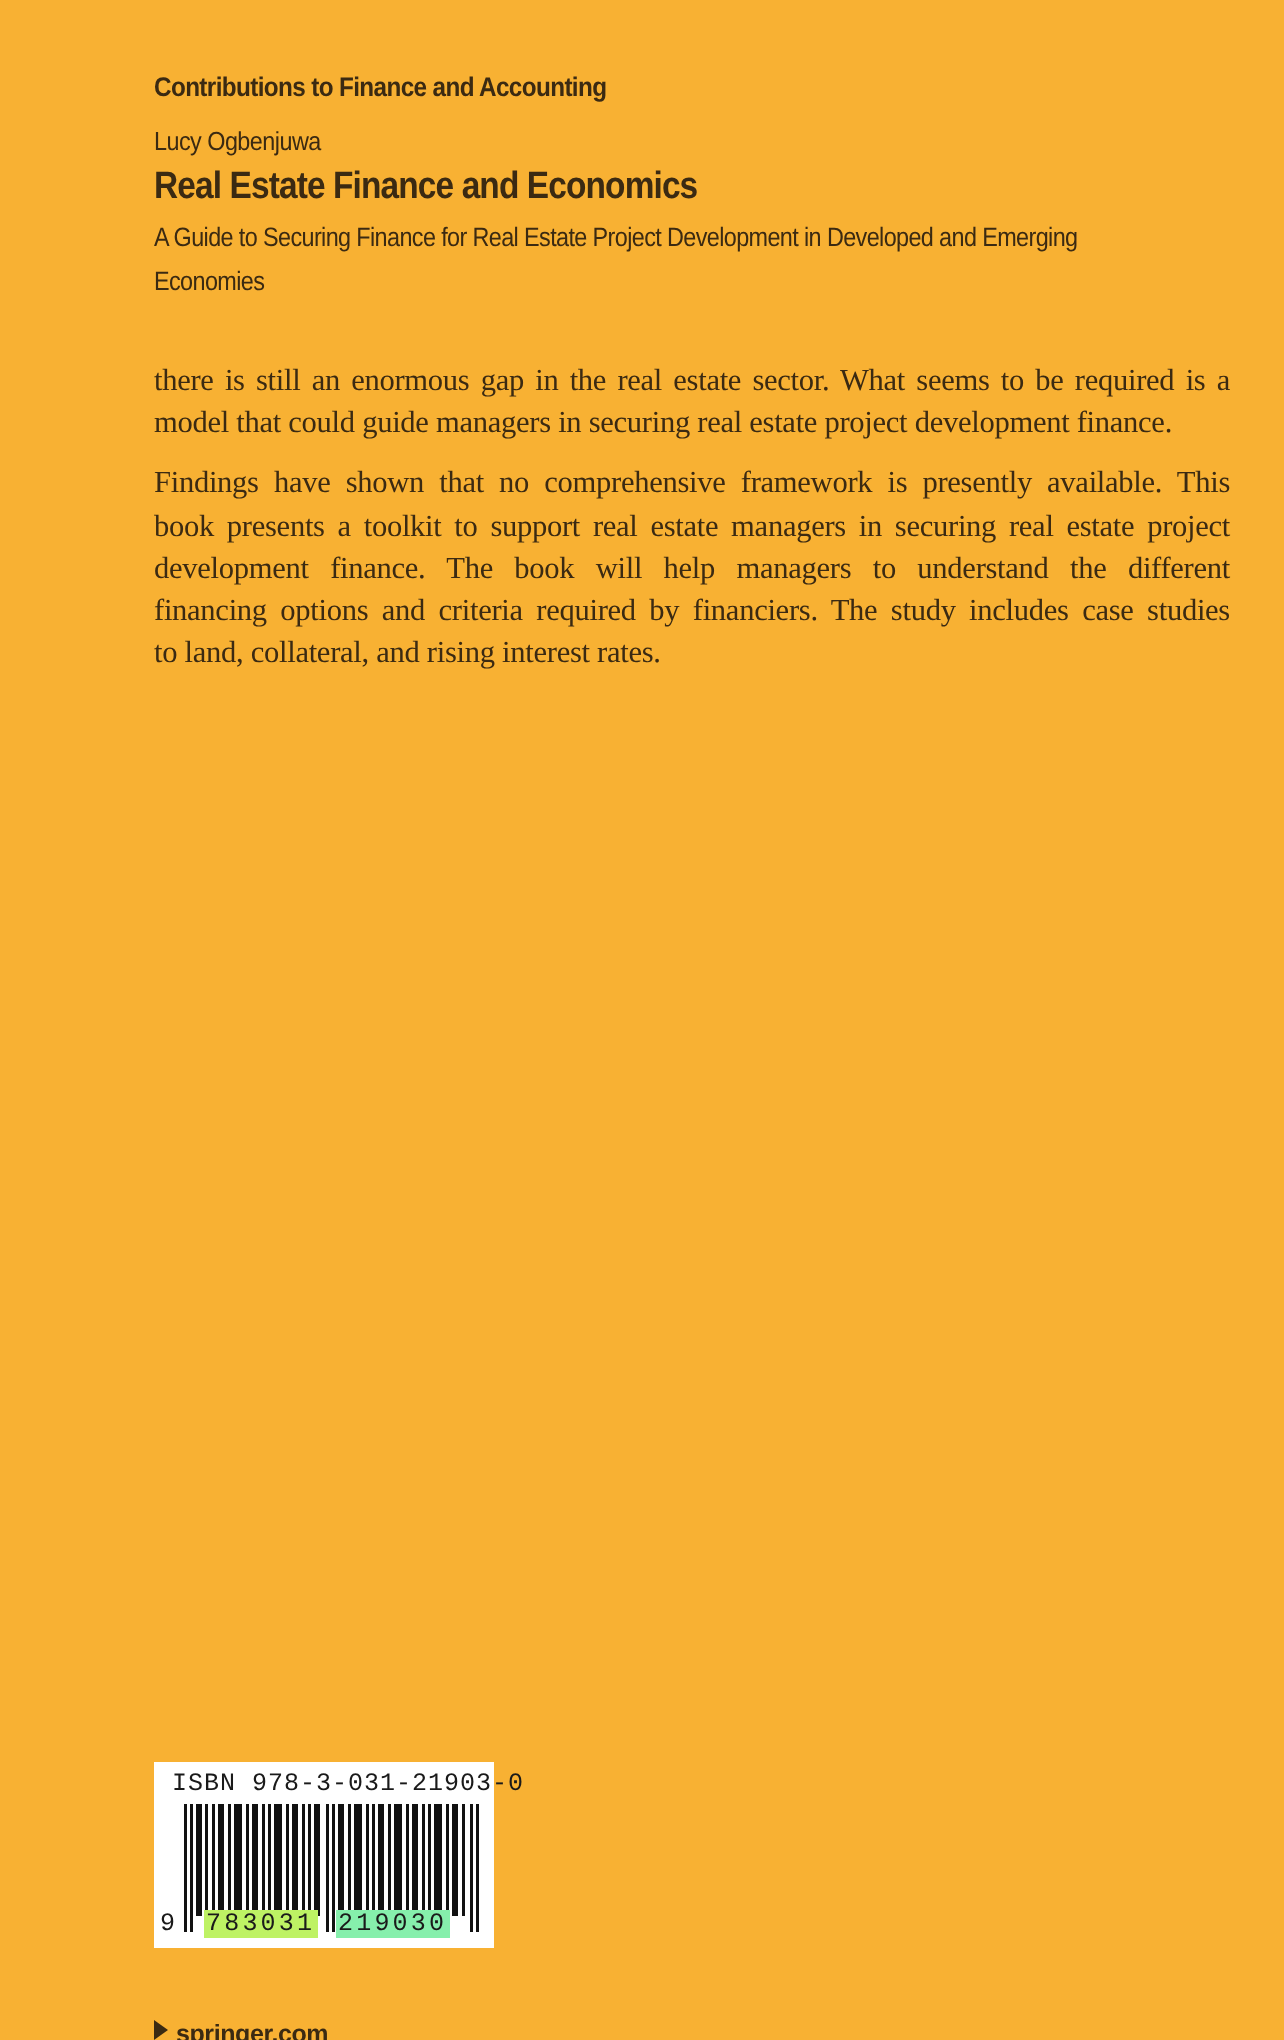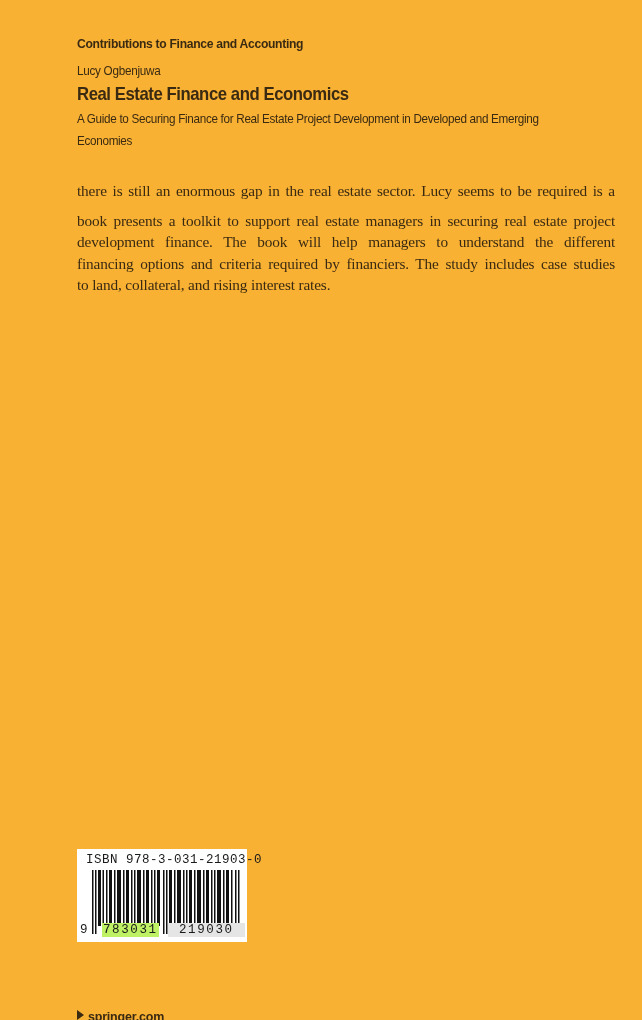--- a/index.html
+++ b/index.html
@@ -44,40 +44,40 @@
   .para { margin: 0 0 9px 0; }
   .para .line {
     display: block; white-space: nowrap;
     font-size: 15.3px; line-height: 21.2px;
     text-align: justify; text-align-last: justify;
     width: 538px; letter-spacing: -0.15px;
   }
   .para .line.last { text-align-last: left; }
 
   #barcode-box {
-    position: absolute; left: 77px; top: 849px;
+    position: absolute; left: 77px; top: 881px;
     width: 170px; height: 93px;
     background: #ffffff;
   }
   #isbn-label {
     position: absolute; left: 9px; top: 4px;
     font-size: 12.5px; letter-spacing: 0.5px; color: #1a1a1a; white-space: nowrap;
   }
   #bars {
     position: absolute; left: 15px; top: 21px; width: 148px; height: 64px;
   }
   #bars svg { display: block; }
   #ean-digits {
     position: absolute; left: 3px; top: 74px;
     font-size: 12.5px; color: #1a1a1a; letter-spacing: 0.2px;
     white-space: nowrap; background: transparent;
   }
   .ean-first { position: absolute; left: 0; top: 0; }
   .ean-g1 { position: absolute; left: 22px; top: 0; background:#bef264; padding: 0 1px; letter-spacing: 1.6px; }
-  .ean-g2 { position: absolute; left: 88px; top: 0; background:#e5e5e5; padding: 0 11px; letter-spacing: 1.6px; }
+  .ean-g2 { position: absolute; left: 88px; top: 0; background:#86efac; padding: 0 1px; letter-spacing: 1.6px; }
 
   #springer {
     position: absolute; left: 77px; top: 1010px;
     font-size: 12.5px; font-weight: bold; white-space: nowrap;
     display: flex; gap: 4px;
     letter-spacing: -0.2px;
   }
   #springer .arrow {
     display: inline-block; width: 0; height: 0;
     border-top: 5px solid transparent; border-bottom: 5px solid transparent;
@@ -90,23 +90,25 @@
 <div id="series" class="sans">Contributions to Finance and Accounting</div>
 <div id="author" class="sans">Lucy Ogbenjuwa</div>
 <div id="title" class="sans">Real Estate Finance and Economics</div>
 <div id="subtitle" class="sans">
   <span>A Guide to Securing Finance for Real Estate Project Development in Developed and Emerging</span>
   <span>Economies</span>
 </div>
 
 <div id="body" class="serif">
   <p class="para">
-    <span class="line">there is still an enormous gap in the real estate sector. Lucy seems to be required is a</span>
+    <span class="line">there is still an enormous gap in the real estate sector. What seems to be required is a</span>
+    <span class="line last">model that could guide managers in securing real estate project development finance.</span>
   </p>
   <p class="para">
+    <span class="line">Findings have shown that no comprehensive framework is presently available. This</span>
     <span class="line">book presents a toolkit to support real estate managers in securing real estate project</span>
     <span class="line">development finance. The book will help managers to understand the different</span>
     <span class="line">financing options and criteria required by financiers. The study includes case studies</span>
     <span class="line last">to land, collateral, and rising interest rates.</span>
   </p>
 </div>
 
 <div id="barcode-box">
   <div id="isbn-label" class="mono">ISBN 978-3-031-21903-0</div>
   <div id="bars">

